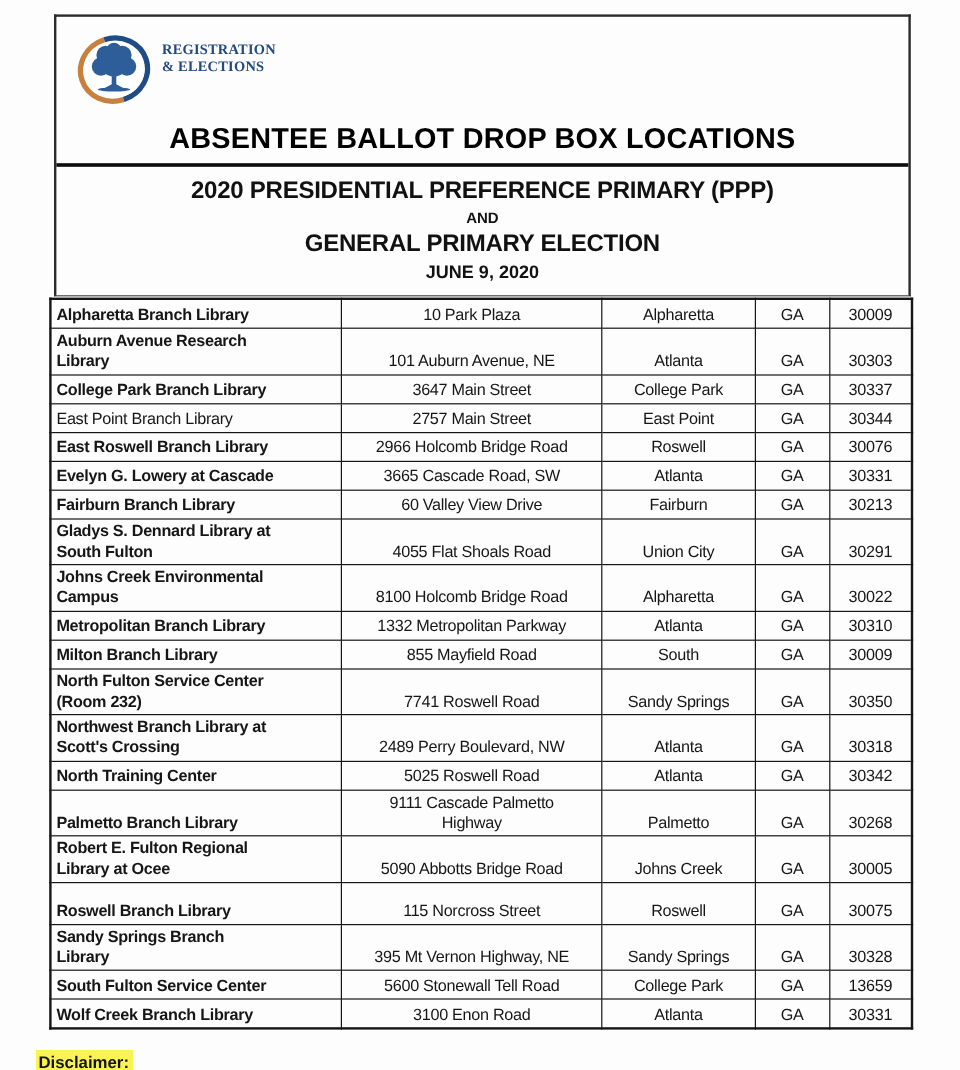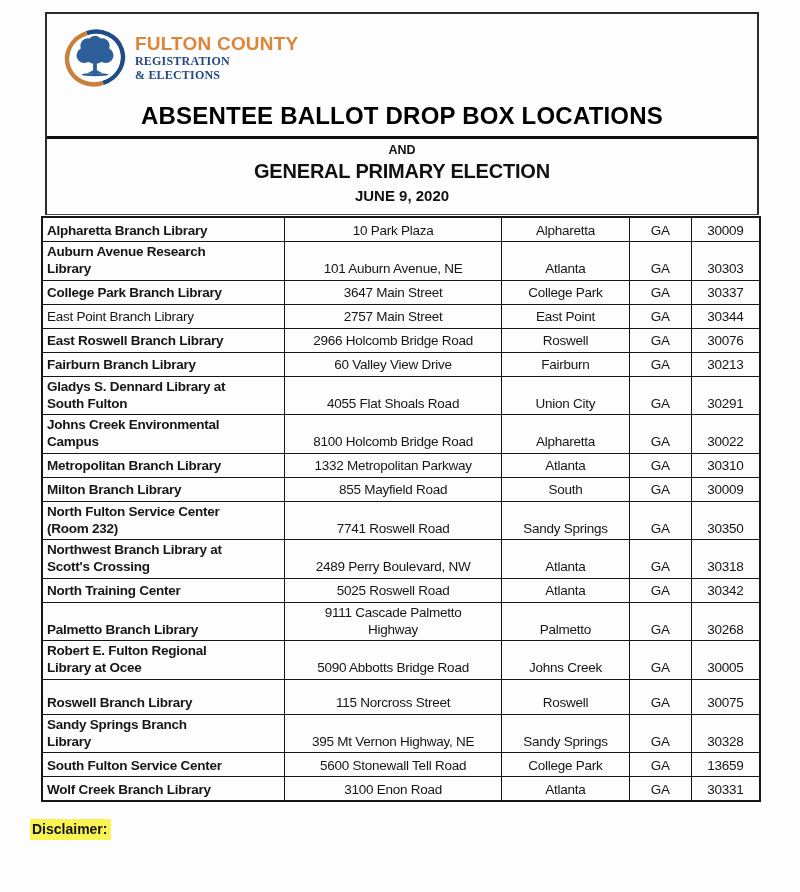--- a/index.html
+++ b/index.html
@@ -69,31 +69,31 @@
           <circle cx="33" cy="43" r="12"></circle>
           <circle cx="67" cy="43" r="12"></circle>
           <circle cx="39" cy="28" r="12"></circle>
           <circle cx="61" cy="28" r="12"></circle>
           <circle cx="50" cy="22" r="10"></circle>
           <path d="M47 52 h6 v14 l9 5 h-24 l9 -5 z"></path>
           <ellipse cx="50" cy="73" rx="21" ry="2.6"></ellipse>
         </g>
       </svg>
       <div class="logo-text">
-        <div class="org" style="color:#DE8638">FULTON COUNTY</div>
         <div class="dept" style="color:#24497F">REGISTRATION</div>
         <div class="dept" style="color:#24497F">&amp; ELECTIONS</div>
       </div>
     </div>
 
     <div class="doc-title" style="color:#000000">ABSENTEE BALLOT DROP BOX LOCATIONS</div>
 
     <div class="thick-divider"></div>
 
     <div class="subtitle-area">
+      <div class="sub1">2020 PRESIDENTIAL PREFERENCE PRIMARY (PPP)</div>
       <div class="sub2">AND</div>
       <div class="sub3">GENERAL PRIMARY ELECTION</div>
       <div class="sub4">JUNE 9, 2020</div>
     </div>
   </div>
 
   <table class="loc">
     <colgroup>
       <col style="width:33.8%">
       <col style="width:30.2%">
@@ -132,20 +132,27 @@
           <td class="col-zip">30344</td>
         </tr>
         <tr>
           <td class="col-name">East Roswell Branch Library</td>
           <td class="col-address">2966 Holcomb Bridge Road</td>
           <td class="col-city">Roswell</td>
           <td class="col-state">GA</td>
           <td class="col-zip">30076</td>
         </tr>
         <tr>
+          <td class="col-name">Evelyn G. Lowery at Cascade</td>
+          <td class="col-address">3665 Cascade Road, SW</td>
+          <td class="col-city">Atlanta</td>
+          <td class="col-state">GA</td>
+          <td class="col-zip">30331</td>
+        </tr>
+        <tr>
           <td class="col-name">Fairburn Branch Library</td>
           <td class="col-address">60 Valley View Drive</td>
           <td class="col-city">Fairburn</td>
           <td class="col-state">GA</td>
           <td class="col-zip">30213</td>
         </tr>
         <tr>
           <td class="col-name">Gladys S. Dennard Library at
 South Fulton</td>
           <td class="col-address">4055 Flat Shoals Road</td>

